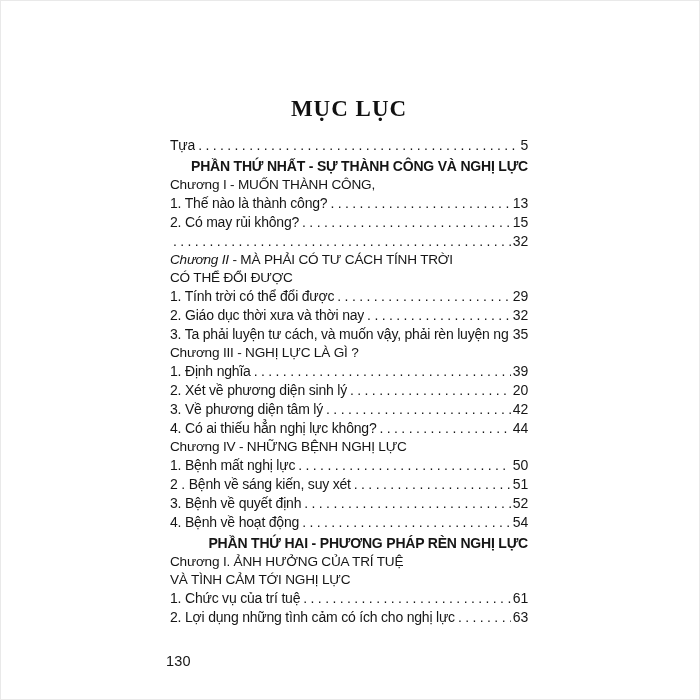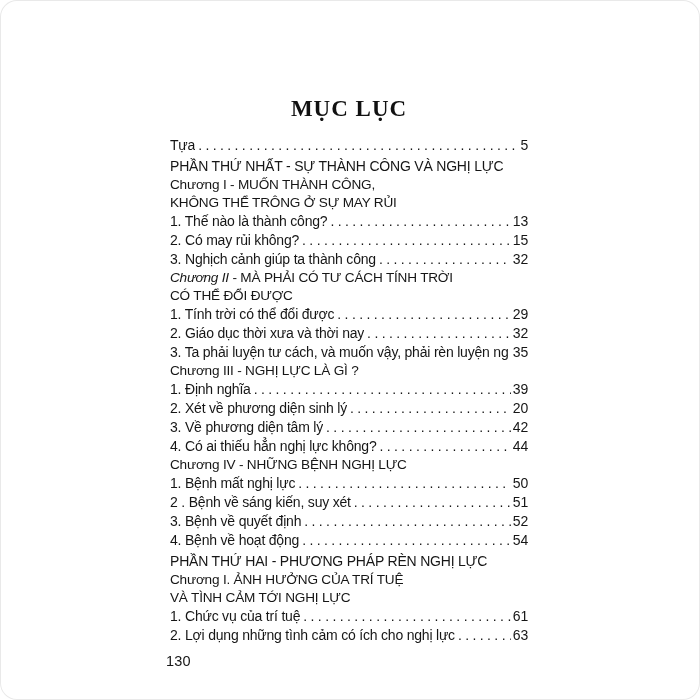--- a/index.html
+++ b/index.html
@@ -7,21 +7,20 @@
 
   .screen {
     position: relative;
     width: 700px;
     height: 700px;
     background: #ffffff;
     color: #161616;
     font-family: "Liberation Sans", "DejaVu Sans", sans-serif;
     box-shadow: inset 0 0 0 1px #e9e9e9;
     overflow: hidden;
-    border-radius: 17px;
   }
 
   .content {
     position: absolute;
     left: 170px;
     top: 96px;
     width: 358px;
   }
 
   .title {
@@ -58,25 +57,25 @@
     letter-spacing: 3.4px;
     padding-left: 3px;
     margin-right: 2px;
   }
   .pg {
     flex: 0 0 auto;
     white-space: nowrap;
   }
 
   .part {
-    font-weight: 400;
+    font-weight: 700;
     font-size: 14px;
     line-height: 19px;
     margin-top: 2px;
-    text-align: left;
+    text-align: right;
     letter-spacing: -0.2px;
   }
 
   .chapter-line {
     font-size: 13.6px;
     line-height: 18px;
     text-align: left;
     letter-spacing: -0.2px;
   }
   .chapter-line i { font-style: italic; }
@@ -97,34 +96,32 @@
     <h1 class="title">MỤC LỤC</h1>
     <div>
         <div class="toc-row">
           <span class="lbl">Tựa</span>
           <span class="dots">..............................................................................................................</span>
           <span class="pg">5</span>
         </div>
         <div class="part">PHẦN THỨ NHẤT - SỰ THÀNH CÔNG VÀ NGHỊ LỰC</div>
         <div class="chapter">
           <div class="chapter-line"><i></i><span>Chương I - MUỐN THÀNH CÔNG,</span></div>
-          <div class="chapter-line"><i></i><span>KHÔNG THỂ TRÔNG Ở SỰ MAY RỦI</span></div>
         </div>
         <div class="toc-row">
           <span class="lbl">1. Thế nào là thành công?</span>
           <span class="dots">..............................................................................................................</span>
           <span class="pg">13</span>
         </div>
         <div class="toc-row">
           <span class="lbl">2. Có may rủi không?</span>
           <span class="dots">..............................................................................................................</span>
           <span class="pg">15</span>
         </div>
         <div class="toc-row">
-          <span class="lbl">3. Nghịch cảnh giúp ta thành công</span>
           <span class="dots">..............................................................................................................</span>
           <span class="pg">32</span>
         </div>
         <div class="chapter">
           <div class="chapter-line"><i>Chương II</i><span> - MÀ PHẢI CÓ TƯ CÁCH TÍNH TRỜI</span></div>
           <div class="chapter-line"><i></i><span>CÓ THỂ ĐỔI ĐƯỢC</span></div>
         </div>
         <div class="toc-row">
           <span class="lbl">1. Tính trời có thể đổi được</span>
           <span class="dots">..............................................................................................................</span>

